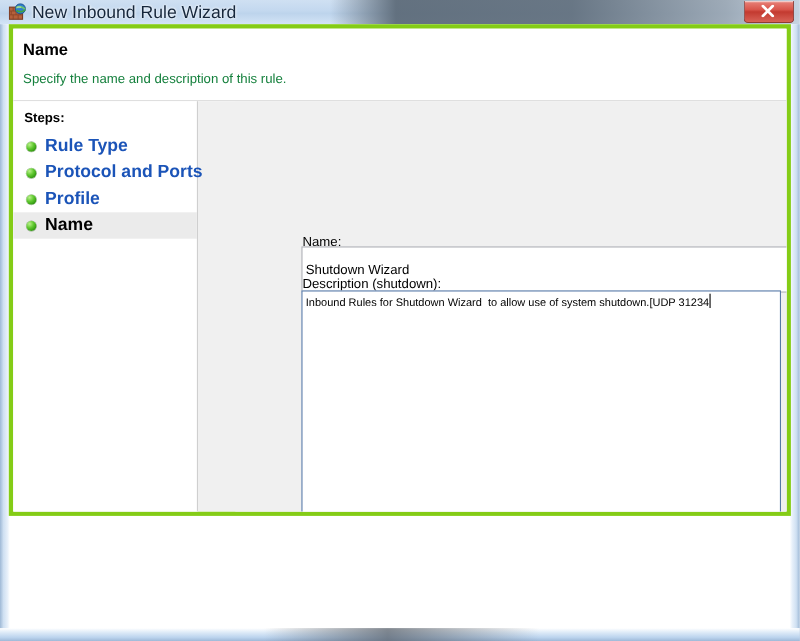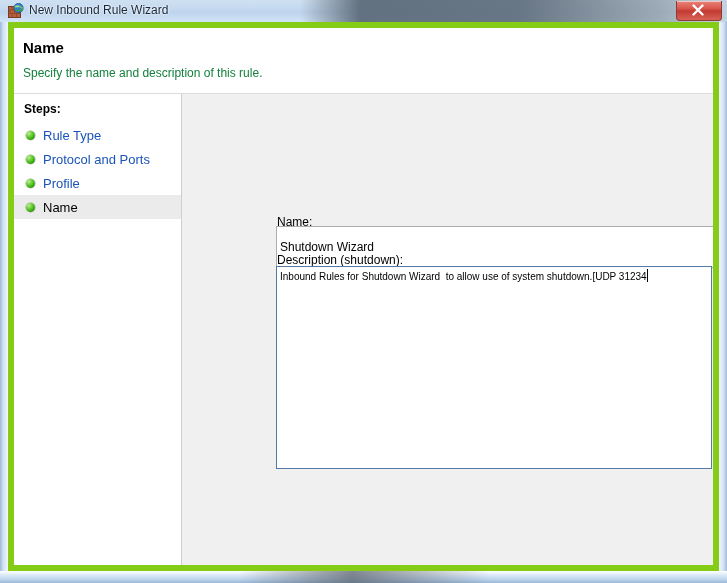--- a/index.html
+++ b/index.html
@@ -52,21 +52,21 @@
     position: absolute;
     left: 8px;
     top: 3px;
     width: 16px;
     height: 16px;
   }
   .win-title {
     position: absolute;
     left: 29px;
     top: 3px;
-    font-size: 12px;
+    font-size: 16px;
     color: #15263b;
     white-space: nowrap;
     text-shadow: 0 0 3px rgba(255,255,255,0.9), 0 0 2px rgba(255,255,255,0.9);
   }
   .close-btn {
     position: absolute;
     right: 5px;
     top: 1px;
     width: 44px;
     height: 19px;
@@ -103,23 +103,23 @@
     left: 240px; bottom: 0;
     width: 250px; height: 12px;
     background: linear-gradient(to right, rgba(120,130,140,0) 0%, rgba(90,98,108,0.75) 45%, rgba(120,130,140,0) 100%);
   }
 
   
   .client {
     position: absolute;
     left: 8px; top: 22px;
     width: 711px;
-    height: 549px;
-    background: #ffffff;
-    border: 6px solid #84cc16;
+    height: 447px;
+    background: #ffffff;
+    border: 4px solid #84cc16;
     box-sizing: border-box;
     overflow: hidden;
   }
 
   
   .header {
     position: absolute;
     left: 0; top: 0;
     width: 709px;
     height: 66px;
@@ -189,23 +189,24 @@
   .bullet {
     width: 9px;
     height: 9px;
     border-radius: 50%;
     margin-right: 8px;
     flex: none;
     background: radial-gradient(circle at 32% 28%, #b9f08a 0%, #5ec72e 42%, #2f9410 78%, #1f6b09 100%);
     box-shadow: 0 0 0 0.5px rgba(30,90,10,0.45);
   }
   .step-label {
-    font-size: 13px;
+    font-size: 16px;
     color: #1b54b8;
     white-space: nowrap;
+    font-weight: bold;
   }
   .step-row.current .step-label {
     color: #000000;
   }
 
   .content {
     position: absolute;
     left: 169px; top: 0;
     width: 540px;
     height: 481px;

